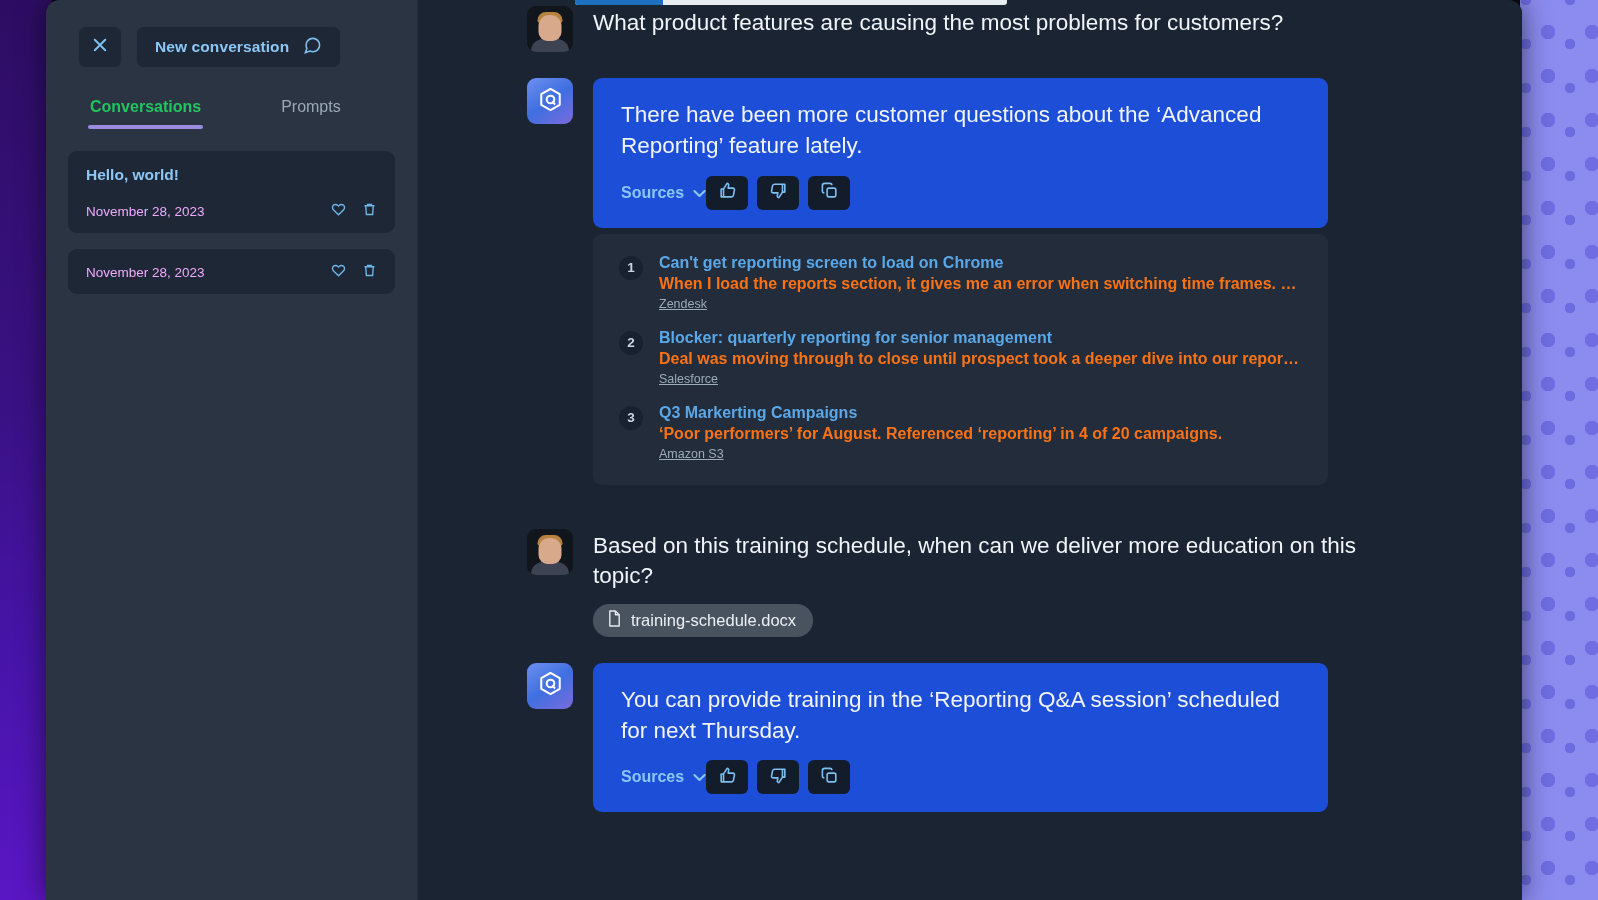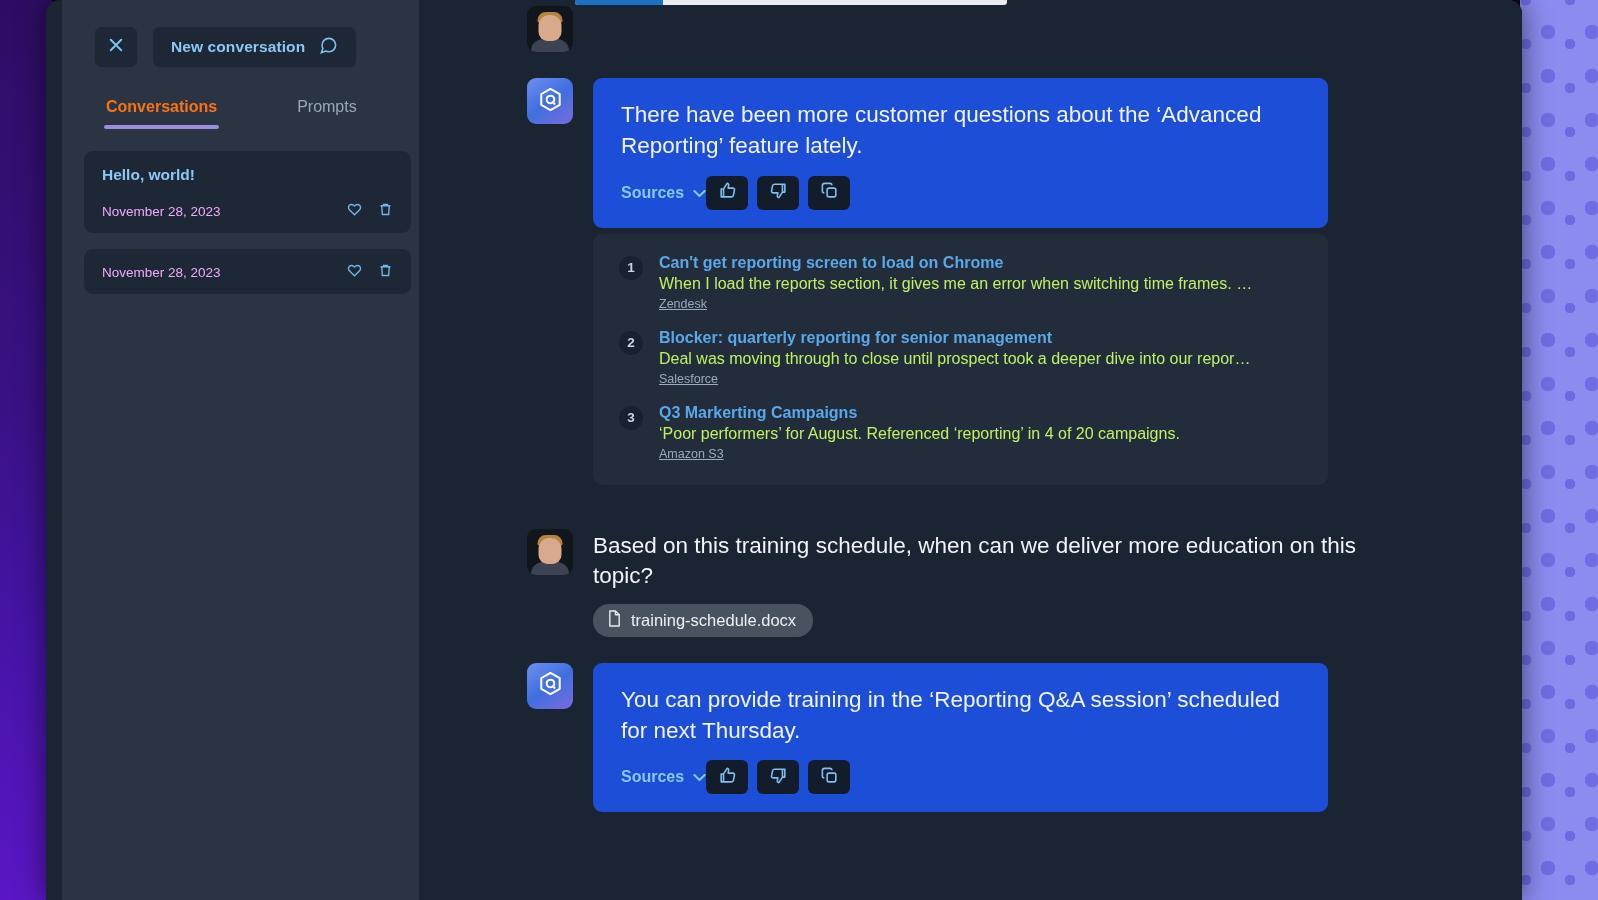--- a/index.html
+++ b/index.html
@@ -59,21 +59,21 @@
     width: 1476px; height: 900px;
     background: #1b2433;
     border-radius: 14px 14px 0 0;
     overflow: hidden;
     box-shadow: 0 0 28px rgba(0,0,0,.55);
   }
 
   
   .sidebar {
     position: absolute;
-    left: 16px; top: 0;
+    left: 0; top: 0;
     width: 372px; height: 900px;
     background: #2b3442;
     border-right: 1px solid #222b39;
   }
 
   .sidebar-top {
     display: flex;
     align-items: center;
     gap: 14px;
     padding: 26px 30px 0 32px;
@@ -113,21 +113,21 @@
     gap: 80px;
     padding: 30px 0 0 44px;
     position: relative;
   }
   .tab {
     position: relative;
     padding-bottom: 13px;
     cursor: pointer;
     font-size: 16px;
   }
-  .tab.active { color: #f97316; font-weight: 700; }
+  .tab.active { color: #22c55e; font-weight: 700; }
   .tab.inactive { color: #9aa7b7; font-weight: 400; }
   .tab.active::after {
     content: "";
     position: absolute;
     left: -2px; right: -2px; bottom: 0;
     height: 4px;
     border-radius: 3px;
     background: #9b8ce0;
   }
 
@@ -322,23 +322,23 @@
   }
   .source-body { flex: 1; min-width: 0; }
   .source-title {
     color: #5ba8e8;
     font-size: 16px;
     font-weight: 700;
     margin-bottom: 3px;
     cursor: pointer;
   }
   .source-snippet {
-    color: #bef264;
+    color: #f97316;
     font-size: 16px;
-    font-weight: 400;
+    font-weight: 700;
     white-space: nowrap;
     overflow: hidden;
     text-overflow: ellipsis;
     margin-bottom: 4px;
   }
   .source-origin {
     color: #9cabba;
     font-size: 12.5px;
     text-decoration: underline;
   }
@@ -436,20 +436,21 @@
         <div class="fill"></div>
       </div>
 
       <div style="height:6px"></div>
       <div class="msg-row">
         <div class="avatar avatar-user">
           <div class="body"></div>
             <div class="hair"></div>
             <div class="head"></div>
         </div>
+        <div class="user-text">What product features are causing the most problems for customers?</div>
       </div>
 
       <div class="gap-md"></div>
 
       <div class="msg-row">
         <div class="avatar avatar-bot">
           <span>
             <svg viewBox="0 0 24 24" fill="none" stroke="#ffffff" stroke-width="1.8" stroke-linejoin="round">
               <path d="M12 2.6 20.2 7.3v9.4L12 21.4 3.8 16.7V7.3z"></path>
               <circle cx="12" cy="12" r="3.4"></circle>

